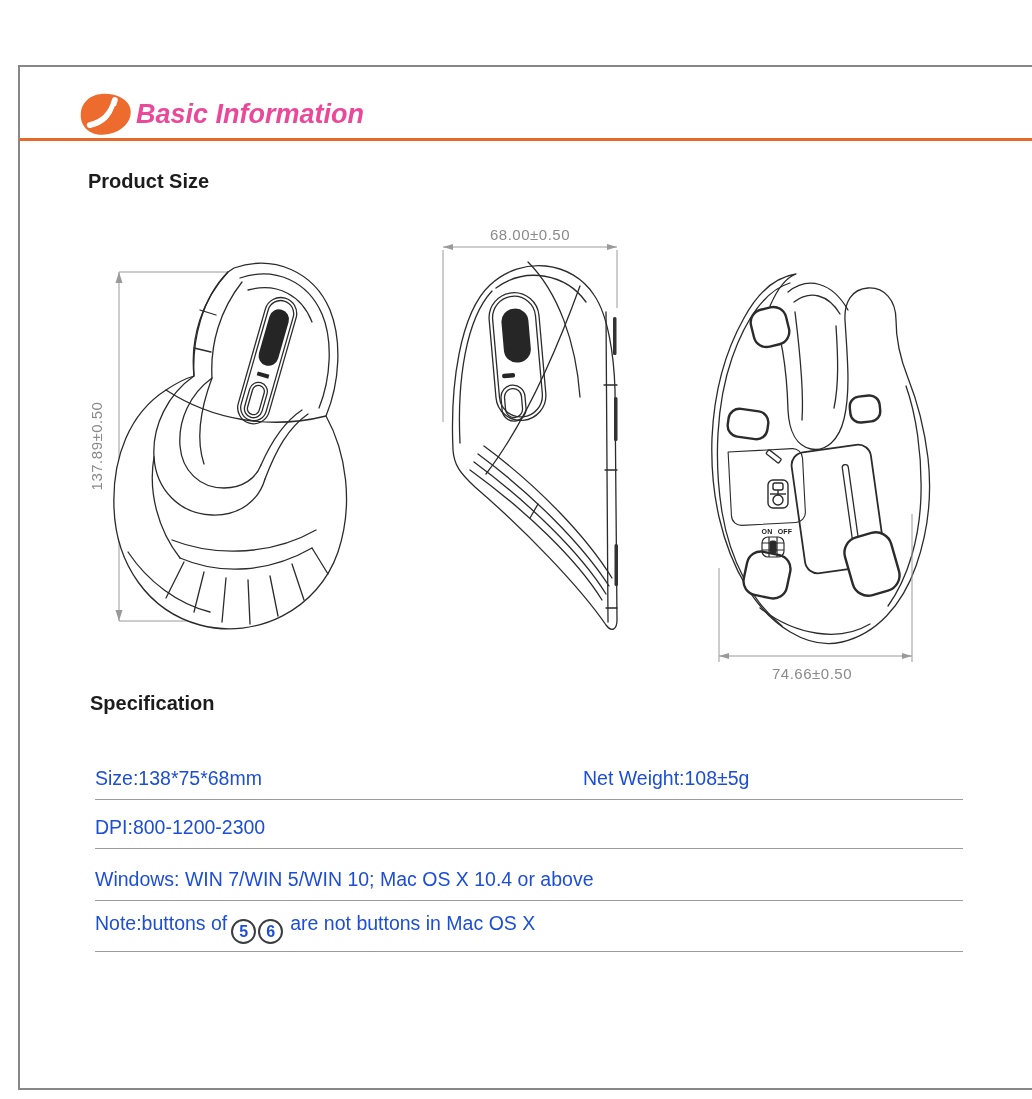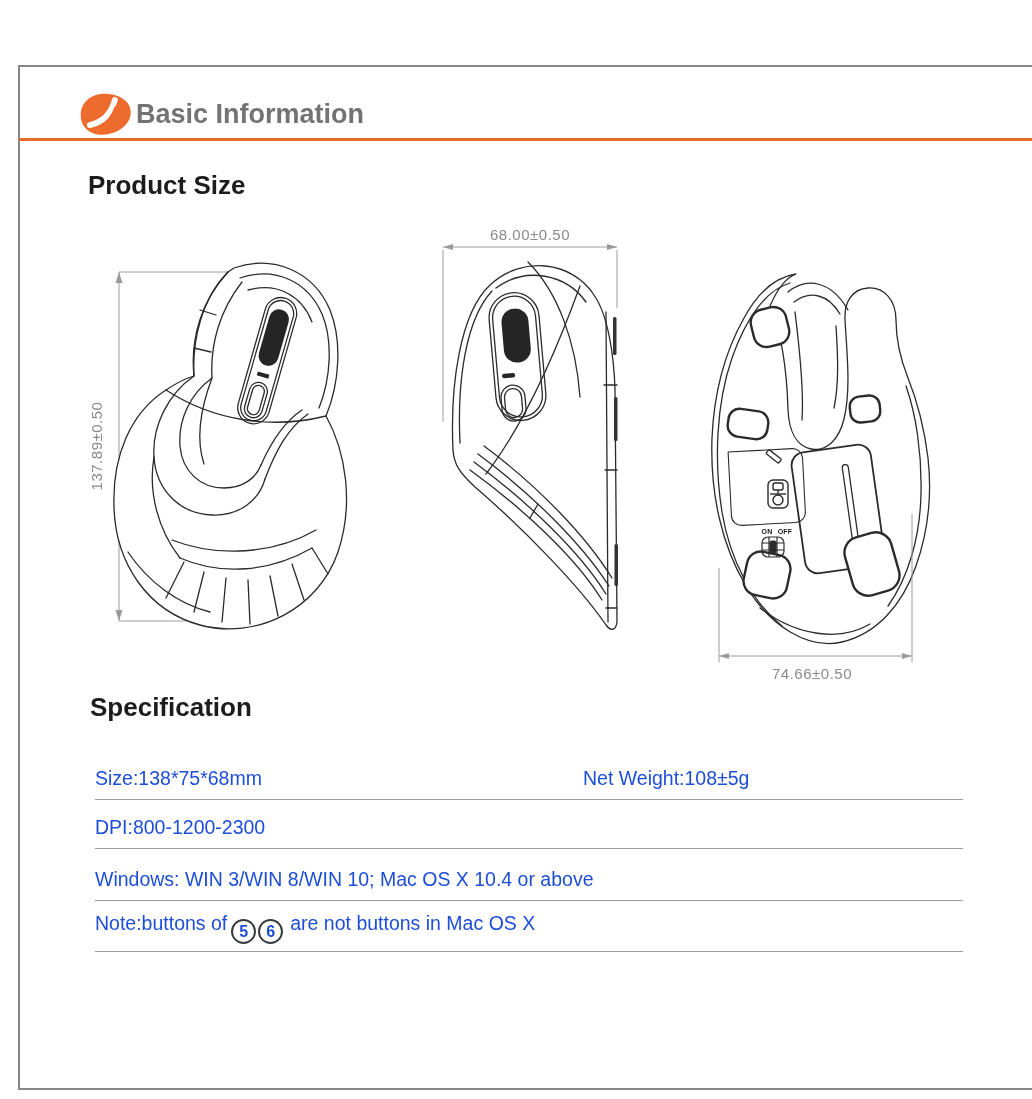--- a/index.html
+++ b/index.html
@@ -3,23 +3,23 @@
 <meta charset="utf-8">
 <style>
   html,body{margin:0;padding:0;background:#ffffff;}
   body{width:1032px;height:1099px;overflow:hidden;position:relative;
        font-family:"Liberation Sans","DejaVu Sans",sans-serif;}
   .canvas{position:absolute;left:0;top:0;width:1032px;height:1099px;background:#fff;}
   .frame{position:absolute;left:18px;top:65px;width:1060px;height:1025px;
          border:2px solid #878787;box-sizing:border-box;background:#fff;}
   .logo{position:absolute;left:78px;top:92px;width:54px;height:43px;}
   .page-title{position:absolute;left:136px;top:99px;font-size:27px;font-weight:700;
-              color:#737373;letter-spacing:0;}
+              color:#ec4899;letter-spacing:0;font-style:italic;}
   .accent-rule{position:absolute;left:19px;top:138px;width:1013px;height:3px;background:#E8692C;}
-  .section-heading{position:absolute;font-size:26px;font-weight:700;color:#1C1C1C;}
+  .section-heading{position:absolute;font-size:20px;font-weight:700;color:#1C1C1C;}
   #h-product-size{left:88px;top:170px;}
   #h-specification{left:90px;top:692px;}
   .drawing{position:absolute;}
   #view-top{left:88px;top:252px;}
   #view-front{left:430px;top:222px;}
   #view-bottom{left:700px;top:262px;}
   .dim-text{font-size:15px;fill:#8A8A8A;letter-spacing:0.5px;}
   .onoff{font-size:7px;font-weight:700;fill:#1a1a1a;letter-spacing:0.2px;}
   .spec-table{position:absolute;left:95px;top:757px;width:868px;color:#1d4ed8;}
   .spec-row{display:flex;align-items:flex-end;border-bottom:1.6px solid #9C9C9C;
@@ -190,21 +190,21 @@
 
   <div class="spec-table">
     <div class="spec-row r1">
       <div class="cell-left">Size:138*75*68mm</div>
       <div class="cell-right">Net Weight:108±5g</div>
     </div>
     <div class="spec-row r2">
       <div class="cell-left">DPI:800-1200-2300</div>
     </div>
     <div class="spec-row r4">
-      <div>Windows: WIN 3/WIN 8/WIN 10; Mac OS X 10.4 or above</div>
+      <div>Windows: WIN 7/WIN 5/WIN 10; Mac OS X 10.4 or above</div>
     </div>
     <div class="spec-row r5">
       <div>
         <span>Note:buttons of</span><span class="badge first">5</span><span class="badge">6</span><span class="note-suffix">are not buttons in Mac OS X</span>
       </div>
     </div>
   </div>
 
 </div>
 

